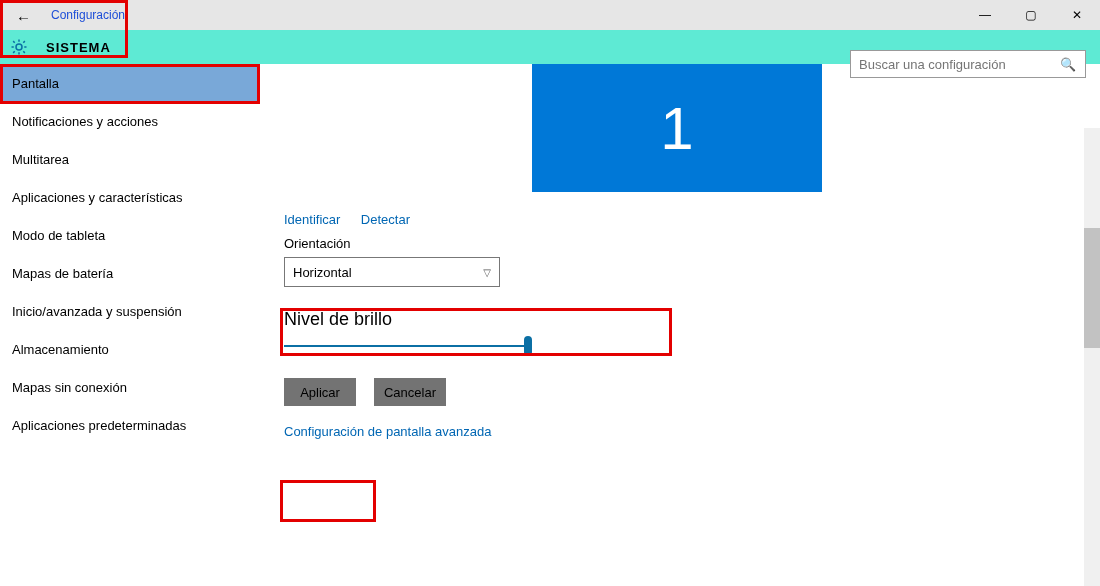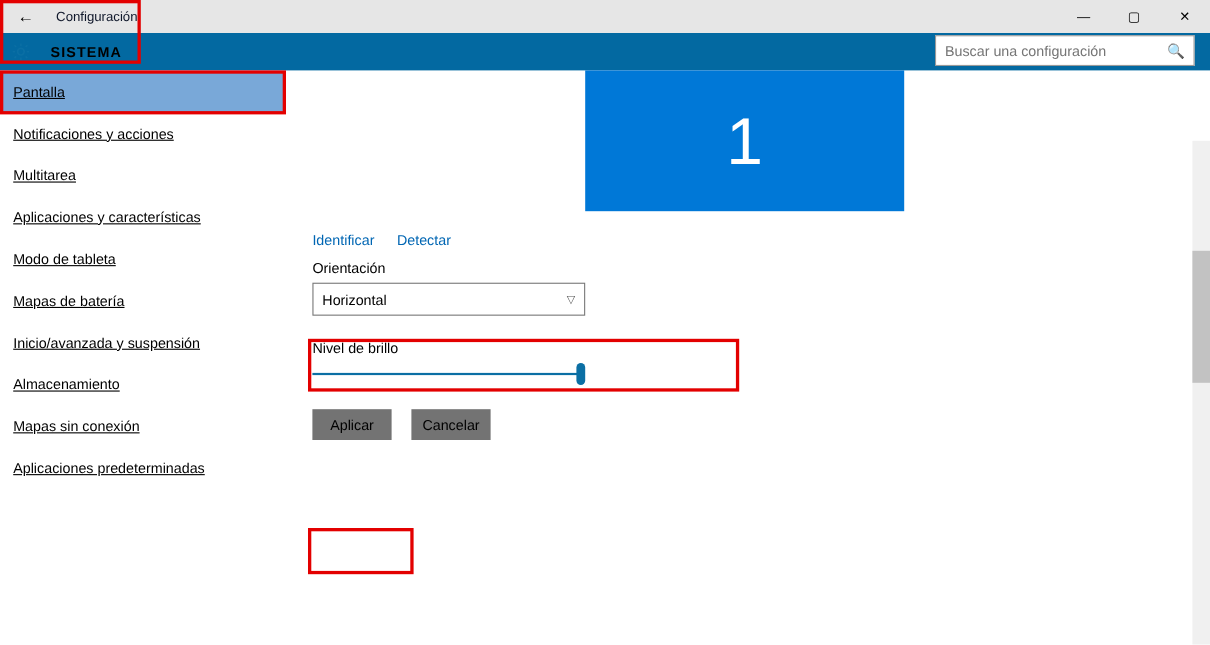--- a/index.html
+++ b/index.html
@@ -1,46 +1,46 @@
 <!DOCTYPE html>
 <html><head>
 <meta charset="utf-8">
 <style>
   * { box-sizing: border-box; margin: 0; padding: 0; font-family: "Segoe UI", Arial, sans-serif; }
   html, body { width: 1100px; height: 586px; overflow: hidden; background: #fff; }
   .window { width: 1100px; height: 586px; display: flex; flex-direction: column; position: relative; background: #fff; }
   .titlebar { height: 30px; background: #e6e6e6; display: flex; align-items: center; padding-left: 10px; position: relative; }
   .back-arrow { font-size: 15px; color: #000; padding: 0 6px; cursor: pointer; }
-  .title-text { font-size: 12px; color: #0f172a; margin-left: 14px; }
+  .title-text { font-size: 12px; color: #1d4ed8; margin-left: 14px; }
   .win-controls { position: absolute; right: 0; top: 0; height: 30px; display: flex; }
   .win-btn { width: 46px; display:flex; align-items:center; justify-content:center; font-size:12px; font-family: "Segoe UI Symbol", sans-serif; cursor:pointer; }
-  .headerbar { height: 34px; background:#0369a1; display:flex; align-items:center; padding-left:10px; position:relative; }
+  .headerbar { height: 34px; background:#5eead4; display:flex; align-items:center; padding-left:10px; position:relative; }
   .gear-icon { width:18px; height:18px; }
   .sys-label { font-size:13px; font-weight:600; letter-spacing:1px; margin-left:18px; text-transform: uppercase; }
-  .searchbox { position:absolute; right:14px; top:2px; width:236px; height:28px; border:1px solid #999; background:#fff; display:flex; align-items:center; padding: 0 8px; }
+  .searchbox { position:absolute; right:14px; top:20px; width:236px; height:28px; border:1px solid #999; background:#fff; display:flex; align-items:center; padding: 0 8px; }
   .searchbox input { flex:1; border:none; outline:none; font-size:13px; color:#555; background:transparent; }
   .body { flex:1; display:flex; position: relative; }
   .sidebar { width:260px; background:#fff; }
-  .side-item { height:38px; display:flex; align-items:center; padding-left:12px; font-size:13px; color:#000; cursor:pointer;text-decoration:underline; }
+  .side-item { height:38px; display:flex; align-items:center; padding-left:12px; font-size:13px; color:#000; cursor:pointer; }
   .side-item.active { background:#79a8d8; }
   .content { flex:1; padding: 0 0 0 24px; position:relative; }
   .monitor-area { width:786px; display:flex; justify-content:center; }
   .monitor { width:290px; height:128px; background:#0078d7; color:#fff; display:flex; align-items:center; justify-content:center; font-size:60px; font-weight:200; }
   .section { width:386px; margin-top:12px; }
   .linkrow { margin: 18px 0 8px 0; }
   .linkrow span { color:#0066b3; font-size:13px; margin-right:16px; cursor:pointer; }
   .scale-label { font-size:13px; color:#000; margin-bottom:6px; }
   .slider-track { position:relative; height:20px; display:flex; align-items:center; }
   .track-line { height:2px; flex:1; background:#0b6fa4; }
   .thumb { position:absolute; width:6px; height:20px; background:#000; border-radius:3px; top:0; }
   .thumb.blue { background:#0b6fa4; width:8px; height:20px; border-radius:4px; }
   .orient-label { font-size:13px; margin: 4px 0 6px 0; }
-  .dropdown { width:248px; height:30px; border:1px solid #777; display:flex; align-items:center; justify-content:space-between; padding:0 8px; font-size:13px; cursor:pointer; }
+  .dropdown { width:216px; height:30px; border:1px solid #777; display:flex; align-items:center; justify-content:space-between; padding:0 8px; font-size:13px; cursor:pointer; }
   .chev { font-size:10px; color:#555; }
-  .bright-label { font-size:13px; margin:22px 0 6px 0; }
+  .bright-label { font-size:18px; margin:22px 0 6px 0; }
   .btnrow { margin-top:22px; display:flex; gap:18px; }
   .btn { width:72px; height:28px; background:#737373; border:none; font-size:13px; cursor:pointer; }
   .adv-link { color:#0066b3; font-size:13px; margin-top:18px; display:inline-block; cursor:pointer; }
   
   .redbox { position:absolute; border:3px solid #e30000; pointer-events:none; }
   .r1 { left:0; top:0; width:128px; height:58px; }
   .r2 { left:0; top:64px; width:260px; height:40px; }
   .r3 { left:280px; top:308px; width:392px; height:48px; }
   .r4 { left:280px; top:480px; width:96px; height:42px; }
   .scrollbar { position:absolute; right:0; top:64px; width:16px; height:520px; background:#f0f0f0; }
@@ -129,20 +129,21 @@
     <div class="slider-track" style="width:246px;">
       <div class="track-line"></div>
       <div class="thumb blue" style="left:calc(100% - 6px);"></div>
     </div>
 
     <div class="btnrow">
       <button class="btn">Aplicar</button>
       <button class="btn">Cancelar</button>
     </div>
 
+    <span class="adv-link">Configuración de pantalla avanzada</span>
   </div>
 
   <div class="scrollbar">
     <div class="scroll-thumb"></div>
   </div>
 </div>
 
 <div class="redbox r1"></div>
 <div class="redbox r2"></div>
 <div class="redbox r3"></div>

